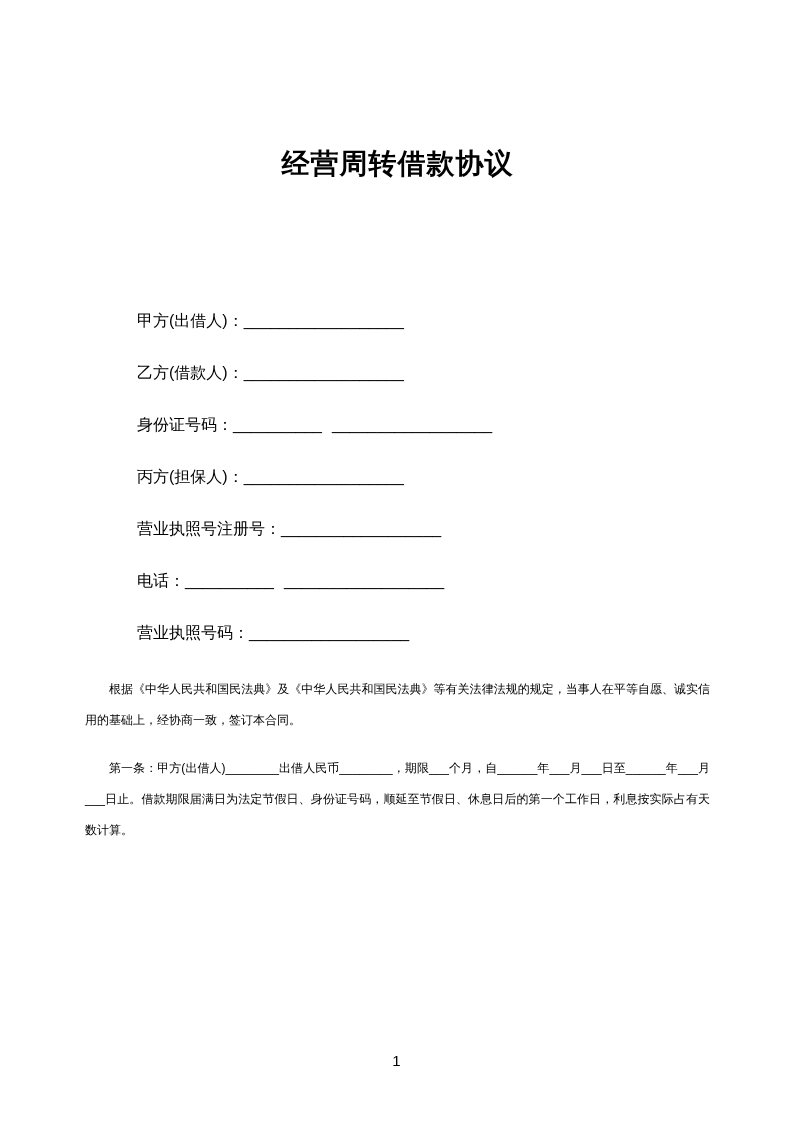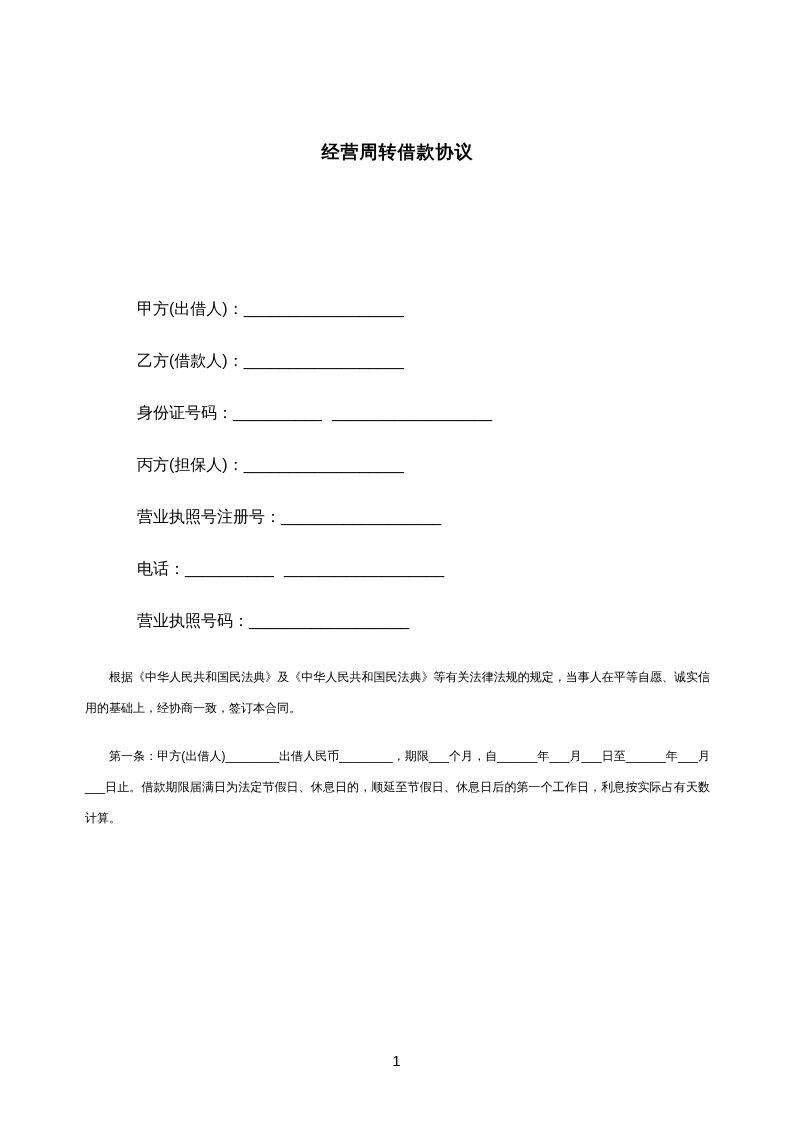--- a/index.html
+++ b/index.html
@@ -13,23 +13,23 @@
     height: 1122px;
     margin: 0 auto;
     background: #ffffff;
     color: #000000;
     font-family: "Liberation Sans", "DejaVu Sans", sans-serif;
     overflow: hidden;
     box-sizing: border-box;
     padding: 0 83px 0 85px;
   }
   .doc-title {
-    margin: 4px;
+    margin: 16px;
     padding-top: 133px;
-    font-size: 18px;
+    font-size: 28px;
     line-height: 30px;
     font-weight: bold;
     text-align: center;
     letter-spacing: 1px;
   }
   .fields {
     margin-top: 131px;
     padding-left: 52px;
   }
   .field-row {
@@ -106,18 +106,18 @@
     </div>
 
     <div class="field-row">
       <span class="field-label">营业执照号码：</span><span class="blank">__________________</span>
     </div>
 
   </div>
 
   <div class="paragraphs">
     <p class="para">根据《中华人民共和国民法典》及《中华人民共和国民法典》等有关法律法规的规定，当事人在平等自愿、诚实信用的基础上，经协商一致，签订本合同。</p>
-    <p class="para">第一条：甲方(出借人)________出借人民币________，期限___个月，自______年___月___日至______年___月___日止。借款期限届满日为法定节假日、休息日的，顺延至节假日、休息日后的第一个工作日，利息按实际占有天数计算。</p>
+    <p class="para">第一条：甲方(出借人)________出借人民币________，期限___个月，自______年___月___日至______年___月___日止。借款期限届满日为法定节假日、身份证号码，顺延至节假日、休息日后的第一个工作日，利息按实际占有天数计算。</p>
   </div>
 
   <div class="page-footer">1</div>
 
 </div>
 
 </body></html>

